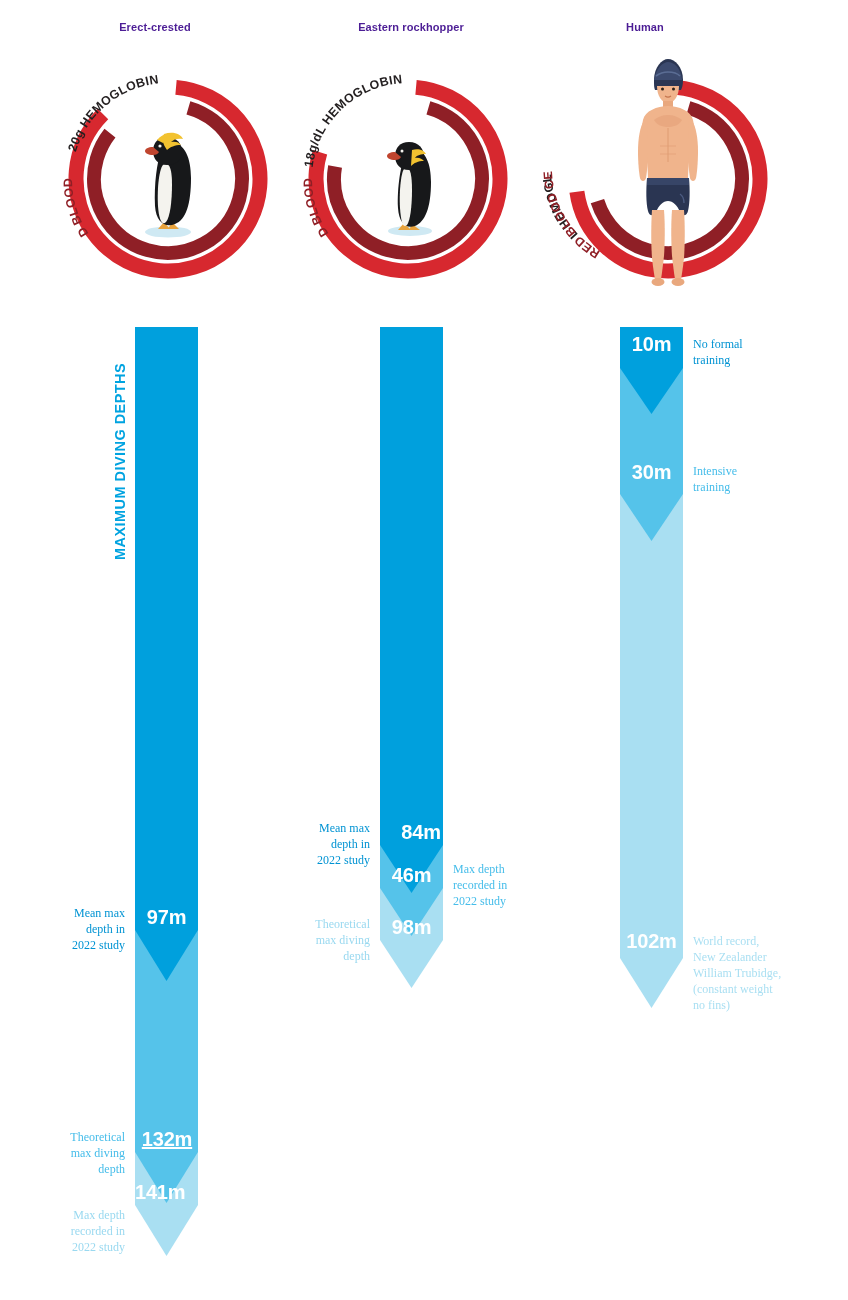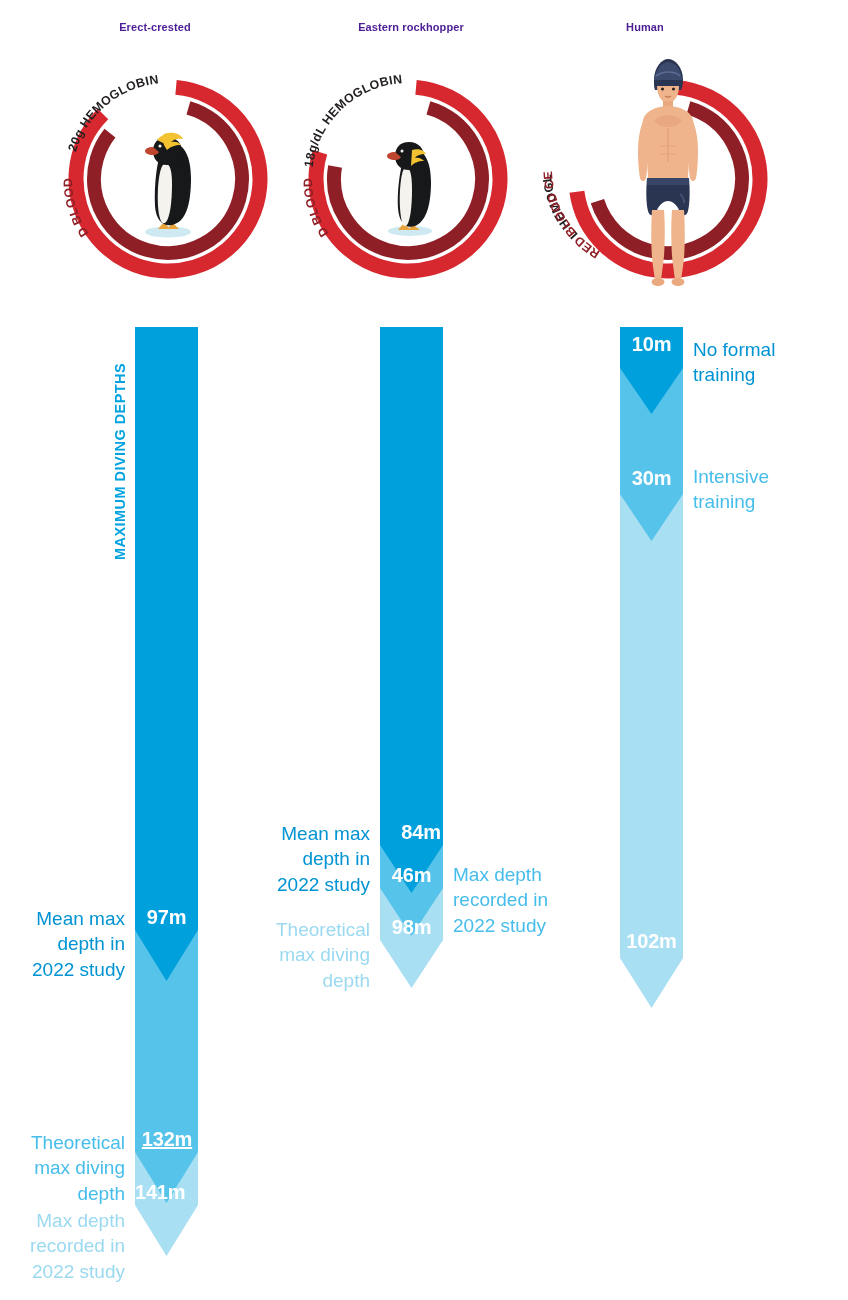--- a/index.html
+++ b/index.html
@@ -49,23 +49,24 @@
     position:absolute;
     color:#ffffff;
     font-weight:700;
     font-size:20px;
     letter-spacing:-.2px;
     white-space:nowrap;
     text-align:center;
   }
   .note{
     position:absolute;
-    font-size:19px;
+    font-size:12px;
     line-height:1.33;
     white-space:pre-line;
+    font-family:Liberation Serif, serif;
   }
   .note.right{text-align:left;}
   .note.left{text-align:right;}
   .c-dark{color:#0093d3;}
   .c-mid{color:#46bdea;}
   .c-light{color:#9ad9f0;}
   .c-pale{color:#a9dff2;}
 </style>
 </head>
 <body>
@@ -240,21 +241,21 @@
 
   <div class="depth-val" style="left:135px;top:906px;width:63px;">97m</div>
   <div class="depth-val" style="left:126px;top:1128px;width:82px;text-decoration:underline;">132m</div>
   <div class="depth-val" style="left:135px;top:1181px;width:40px;">141m</div>
 
   <div class="depth-val" style="left:380px;top:821px;width:82px;">84m</div>
   <div class="depth-val" style="left:380px;top:864px;width:63px;">46m</div>
   <div class="depth-val" style="left:380px;top:916px;width:63px;">98m</div>
 
   <div class="depth-val" style="left:620px;top:333px;width:63px;">10m</div>
-  <div class="depth-val" style="left:620px;top:461px;width:63px;margin-top:6px;">30m</div>
+  <div class="depth-val" style="left:620px;top:461px;width:63px;">30m</div>
   <div class="depth-val" style="left:620px;top:930px;width:63px;">102m</div>
 
   <div class="note left c-dark" style="left:10px;top:906px;width:115px;">Mean max
 depth in
 2022 study</div>
   <div class="note left c-mid" style="left:10px;top:1130px;width:115px;">Theoretical
 max diving
 depth</div>
   <div class="note left c-light" style="left:10px;top:1208px;width:115px;">Max depth
 recorded in
@@ -267,14 +268,19 @@
 recorded in
 2022 study</div>
   <div class="note left c-light" style="left:255px;top:917px;width:115px;">Theoretical
 max diving
 depth</div>
 
   <div class="note right c-dark" style="left:693px;top:337px;width:140px;">No formal
 training</div>
   <div class="note right c-mid" style="left:693px;top:464px;width:140px;">Intensive
 training</div>
+  <div class="note right c-pale" style="left:693px;top:934px;width:150px;">World record,
+New Zealander
+William Trubidge,
+(constant weight
+no fins)</div>
 
 </div>
 
 </body></html>

